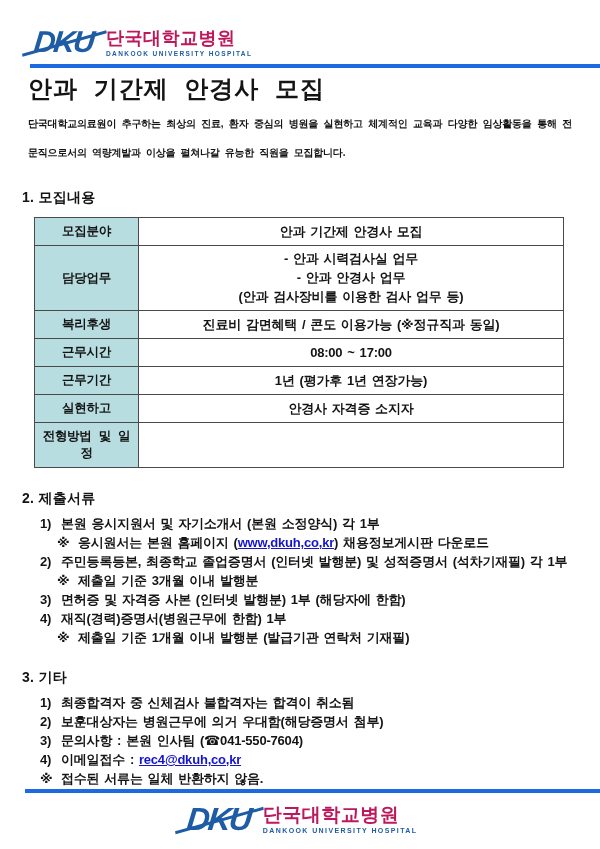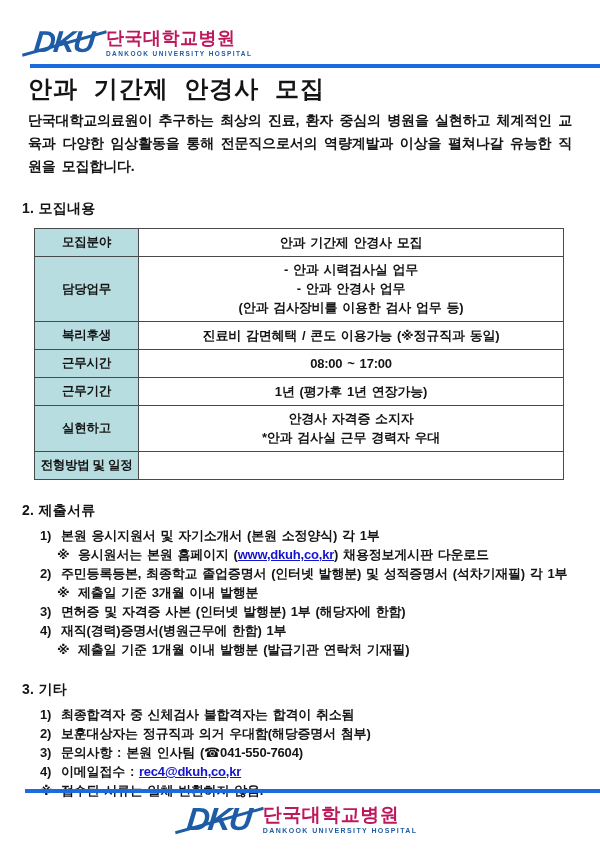--- a/index.html
+++ b/index.html
@@ -34,35 +34,35 @@
   .rule { height:4px; background:#1b6ae0; }
   .rule-top { margin:7px 0 0 30px; }
   .rule-bottom { margin-left:25px; }
 
   
   .title {
     margin:6px 0 0 28px; font-size:24px; font-weight:800;
     letter-spacing:1px; word-spacing:8px; line-height:30px;
   }
   .intro {
-    margin:5px 28px 0 28px; font-size:14px; font-weight:700;
-    line-height:23px; text-align:justify; word-spacing:2.5px; letter-spacing:-.2px;
+    margin:5px 28px 0 28px; font-size:10px; font-weight:700;
+    line-height:29px; text-align:justify; word-spacing:2.5px; letter-spacing:-.2px;
   }
 
   
   .sec-heading { margin:22px 0 0 22px; font-size:14px; font-weight:800; letter-spacing:.3px; }
 
   
   .info-table { margin:10px 0 0 34px; width:530px; border:1px solid #4a4a4a; }
   .trow { display:flex; border-top:1px solid #4a4a4a; }
   .trow:first-child { border-top:none; }
   .tlabel {
     width:104px; flex:none; background:#b8dde0; border-right:1px solid #4a4a4a;
     display:flex; align-items:center; justify-content:center; text-align:center;
-    font-size:12.5px; font-weight:700; padding:5px 2px; letter-spacing:-.3px;
+    font-size:12.5px; font-weight:700; padding:5px 2px; letter-spacing:-.3px;font-family:Liberation Mono, monospace;
   }
   .tvalue {
     flex:1; display:flex; flex-direction:column; justify-content:center; align-items:center;
     font-size:13px; font-weight:700; line-height:16px; padding:5px 8px; gap:3px; text-align:center;
     word-spacing:1.5px; letter-spacing:-.2px;
   }
 
   
   .list { margin:6px 30px 0 40px; font-size:13px; font-weight:700; line-height:19px; letter-spacing:-.2px; word-spacing:1.5px; }
   .li { display:flex; align-items:flex-start; }
@@ -128,21 +128,20 @@
     <div class="trow">
       <div class="tlabel">근무기간</div>
       <div class="tvalue">
         <div>1년 (평가후 1년 연장가능)</div>
       </div>
     </div>
     <div class="trow">
       <div class="tlabel">실현하고</div>
       <div class="tvalue">
         <div>안경사 자격증 소지자</div>
-        <div>*안과 검사실 근무 경력자 우대</div>
       </div>
     </div>
     <div class="trow">
       <div class="tlabel">전형방법 및 일정</div>
     </div>
   </div>
 
   <div class="sec-heading">2. 제출서류</div>
   <div class="list">
     <div class="li">
@@ -176,21 +175,21 @@
   </div>
 
   <div class="sec-heading">3. 기타</div>
   <div class="list">
     <div class="li">
       <span class="num">1)</span>
       <span>최종합격자 중 신체검사 불합격자는 합격이 취소됨</span>
     </div>
     <div class="li">
       <span class="num">2)</span>
-      <span>보훈대상자는 정규직과 의거 우대함(해당증명서 첨부)</span>
+      <span>보훈대상자는 병원근무에 의거 우대함(해당증명서 첨부)</span>
     </div>
     <div class="li">
       <span class="num">3)</span>
       <span>문의사항 : 본원 인사팀 (☎041-550-7604)</span>
     </div>
     <div class="li">
       <span class="num">4)</span>
       <span><span>이메일접수 : </span><a class="link">rec4@dkuh,co,kr</a></span>
     </div>
     <div class="li">

